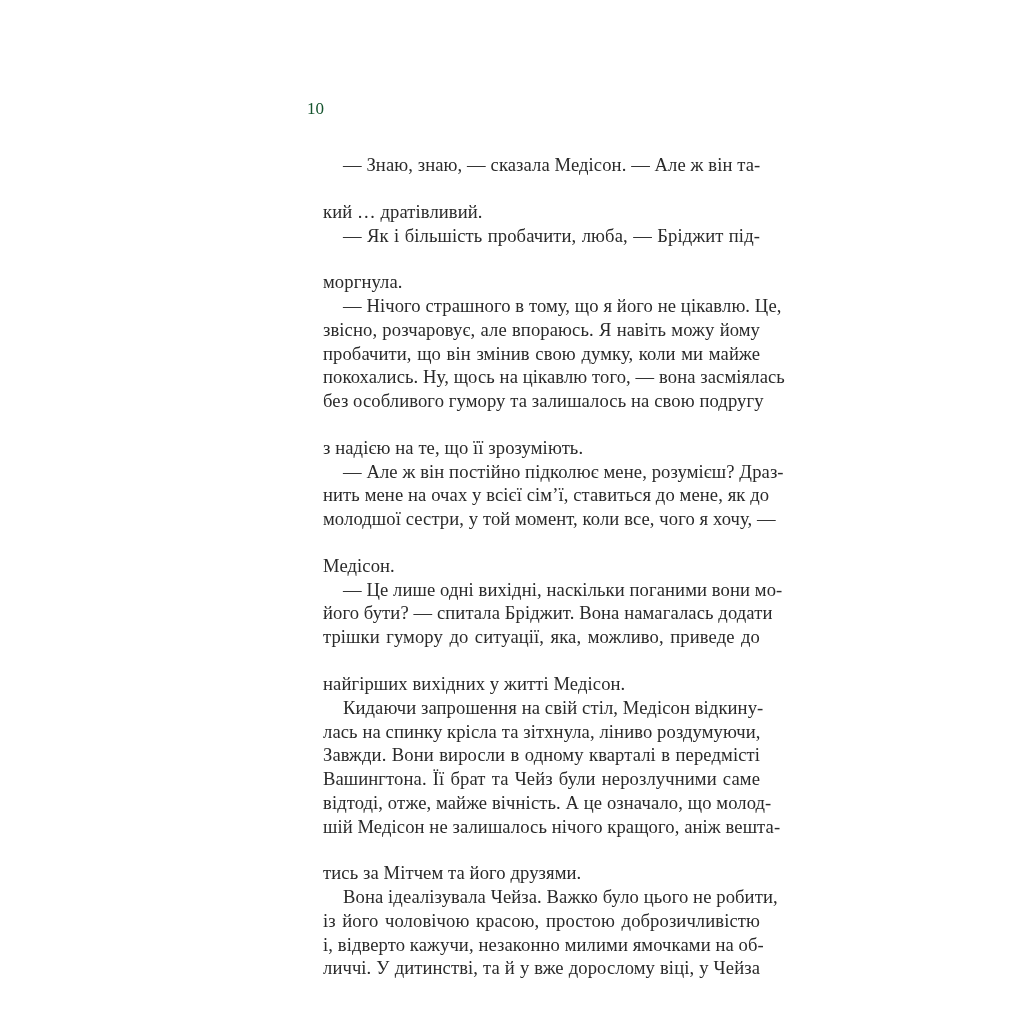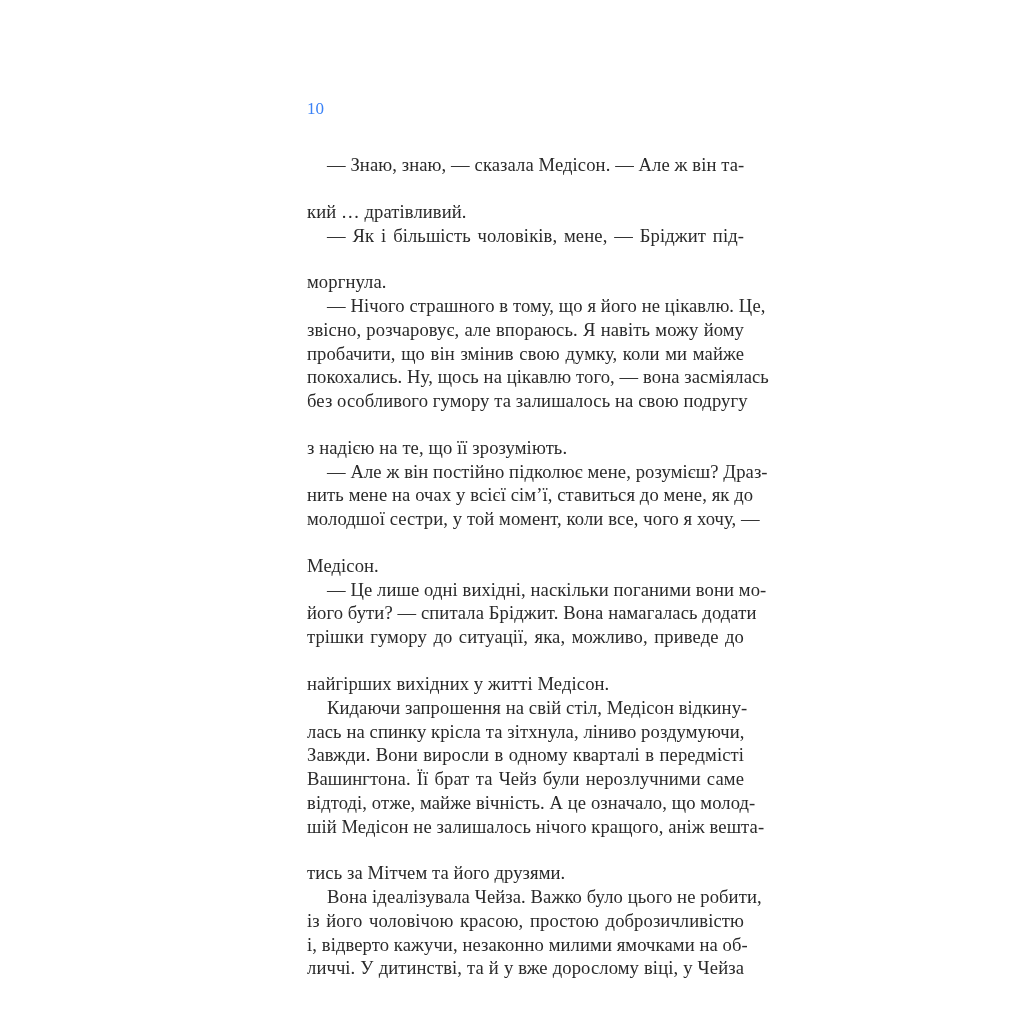--- a/index.html
+++ b/index.html
@@ -14,25 +14,25 @@
       overflow: hidden;
       font-family: "Liberation Serif", "DejaVu Serif", serif;
       color: #2a2a2a;
     }
     .page-number {
       position: absolute;
       left: 307px;
       top: 99px;
       font-size: 17px;
       line-height: 20px;
-      color: #3b82f6;
+      color: #14532d;
     }
     .text-block {
       position: absolute;
-      left: 307px;
+      left: 323px;
       top: 153px;
       width: 437px;
       font-size: 18.6px;
       line-height: 23.77px;
       text-align: justify;
       letter-spacing: 0.1px;
     }
     .line {
       display: block;
       text-align: justify;
@@ -55,21 +55,21 @@
 <div class="page-number">10</div>
 
 <div class="text-block">
 
   <div>
     <span class="line indent">— Знаю, знаю, — сказала Медісон. — Але ж він та-</span>
     <span class="line last">кий … дратівливий.</span>
   </div>
 
   <div>
-    <span class="line indent">— Як і більшість чоловіків, мене, — Бріджит під-</span>
+    <span class="line indent">— Як і більшість пробачити, люба, — Бріджит під-</span>
     <span class="line last">моргнула.</span>
   </div>
 
   <div>
     <span class="line indent">— Нічого страшного в тому, що я його не цікавлю. Це,</span>
     <span class="line">звісно, розчаровує, але впораюсь. Я навіть можу йому</span>
     <span class="line">пробачити, що він змінив свою думку, коли ми майже</span>
     <span class="line">покохались. Ну, щось на цікавлю того, — вона засміялась</span>
     <span class="line">без особливого гумору та залишалось на свою подругу</span>
     <span class="line last">з надією на те, що її зрозуміють.</span>

